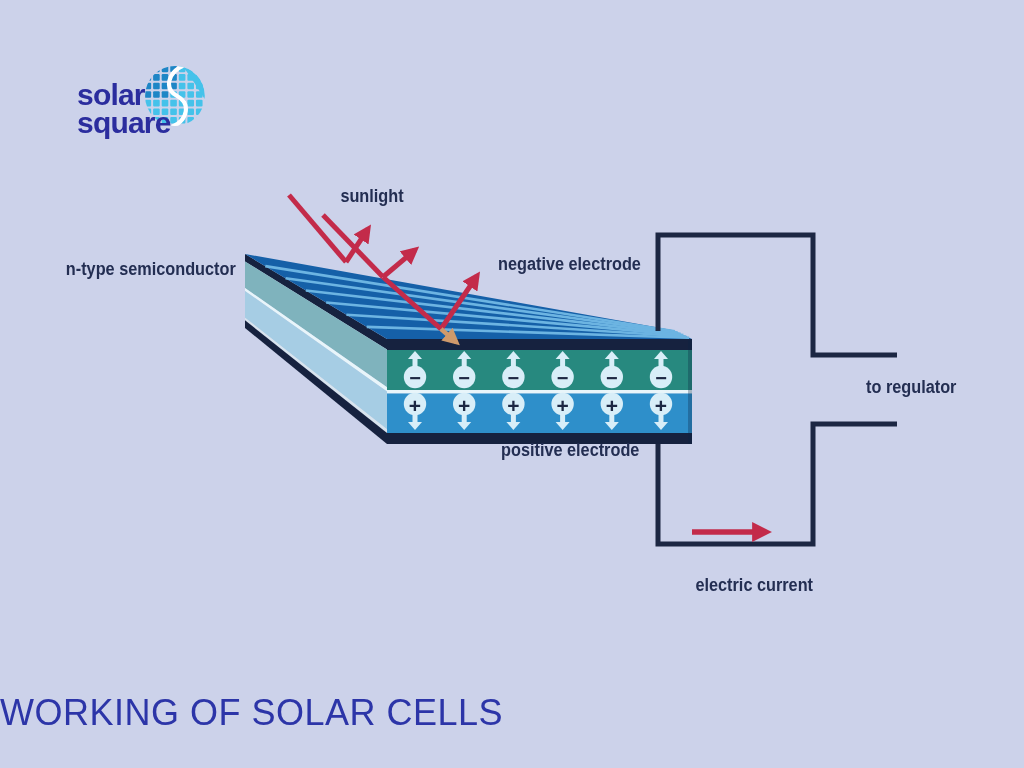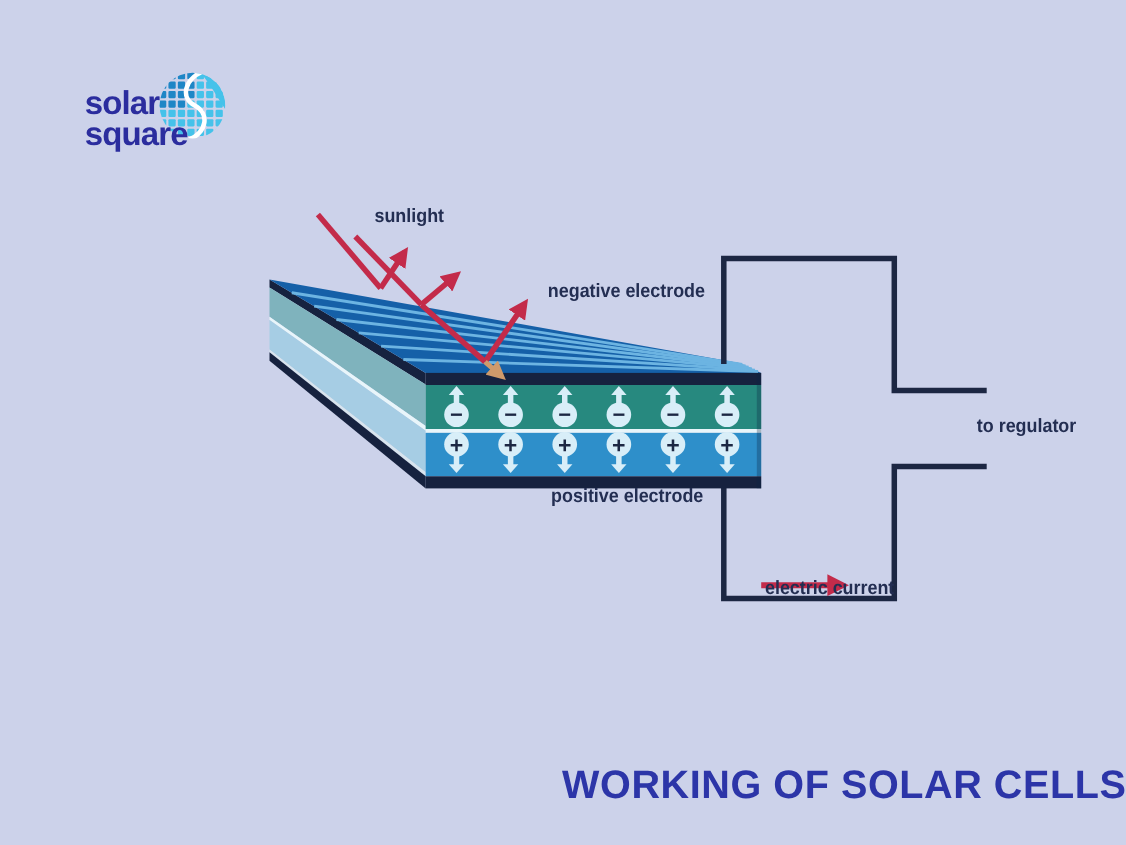--- a/index.html
+++ b/index.html
@@ -6,22 +6,22 @@
   body{font-family:"Liberation Sans","DejaVu Sans",sans-serif;background:var(--background,#ccd2ea);}
   .stage{position:relative;width:1024px;height:768px;overflow:hidden;background:var(--background,#ccd2ea);margin-top:24px;}
   .diagram-svg{position:absolute;left:0;top:0;}
   .label{position:absolute;font-size:17.5px;font-weight:700;color:var(--text_navy,#232e52);white-space:nowrap;}
   .label .cond{display:inline-block;transform:scaleX(.93);}
   .al-right{text-align:right;}
   .al-right .cond{transform-origin:right center;}
   .al-center{text-align:right;}
   .al-center .cond{transform-origin:center center;}
   .al-left .cond{transform-origin:left center;}
-  .page-title{position:absolute;left:0;top:668px;width:100%;text-align:right;
-    font-size:36px;font-weight:700;letter-spacing:.5px;color:var(--title_blue,#2c35a8);}
+  .page-title{position:absolute;left:0;top:668px;width:100%;text-align:left;
+    font-size:36px;font-weight:400;letter-spacing:.5px;color:var(--title_blue,#2c35a8);}
   .logo-text{position:absolute;left:77px;top:57px;z-index:2;
     font-size:30px;font-weight:800;line-height:28px;letter-spacing:-.8px;color:var(--logo_navy,#2b2d9e);}
   .logo-globe{position:absolute;left:143px;top:40px;z-index:1;}
 </style>
 </head>
 <body>
 
 <div class="stage">
 
   <svg class="logo-globe" width="64" height="64" viewBox="0 0 62 62">
@@ -204,24 +204,25 @@
       <line x1="383" y1="253" x2="415" y2="226" marker-end="url(#mred)"></line>
       <line x1="441" y1="305" x2="477" y2="252" marker-end="url(#mred)"></line>
     </g>
     <line x1="441" y1="305" x2="456" y2="318" style="stroke:var(--refracted_tan)" stroke-width="4.5" marker-end="url(#mtan)"></line>
 
     <line x1="692" y1="508" x2="766" y2="508" style="stroke:var(--ray_red)" stroke-width="5.5" marker-end="url(#mred)"></line>
   </svg>
 
   <div class="label al-center" style="left:286px;top:162px;width:120px;"><span class="cond">sunlight</span></div>
 
+  <div class="label al-right" style="left:30px;top:235px;width:206px;"><span class="cond">n-type semiconductor</span></div>
 
 
   <div class="label al-left" style="left:498px;top:230px;text-align:right;"><span class="cond">negative electrode</span></div>
 
   <div class="label al-left" style="left:501px;top:416px;"><span class="cond">positive electrode</span></div>
 
-  <div class="label al-left" style="left:888px;top:353px;"><span class="cond">to regulator</span></div>
-
-  <div class="label al-center" style="left:672px;top:500px;width:145px;"><span class="cond">electric current</span></div>
+  <div class="label al-left" style="left:866px;top:353px;"><span class="cond">to regulator</span></div>
+
+  <div class="label al-center" style="left:672px;top:551px;width:145px;"><span class="cond">electric current</span></div>
 
   <div class="page-title">WORKING OF SOLAR CELLS</div>
 </div>
 
 </body></html>

